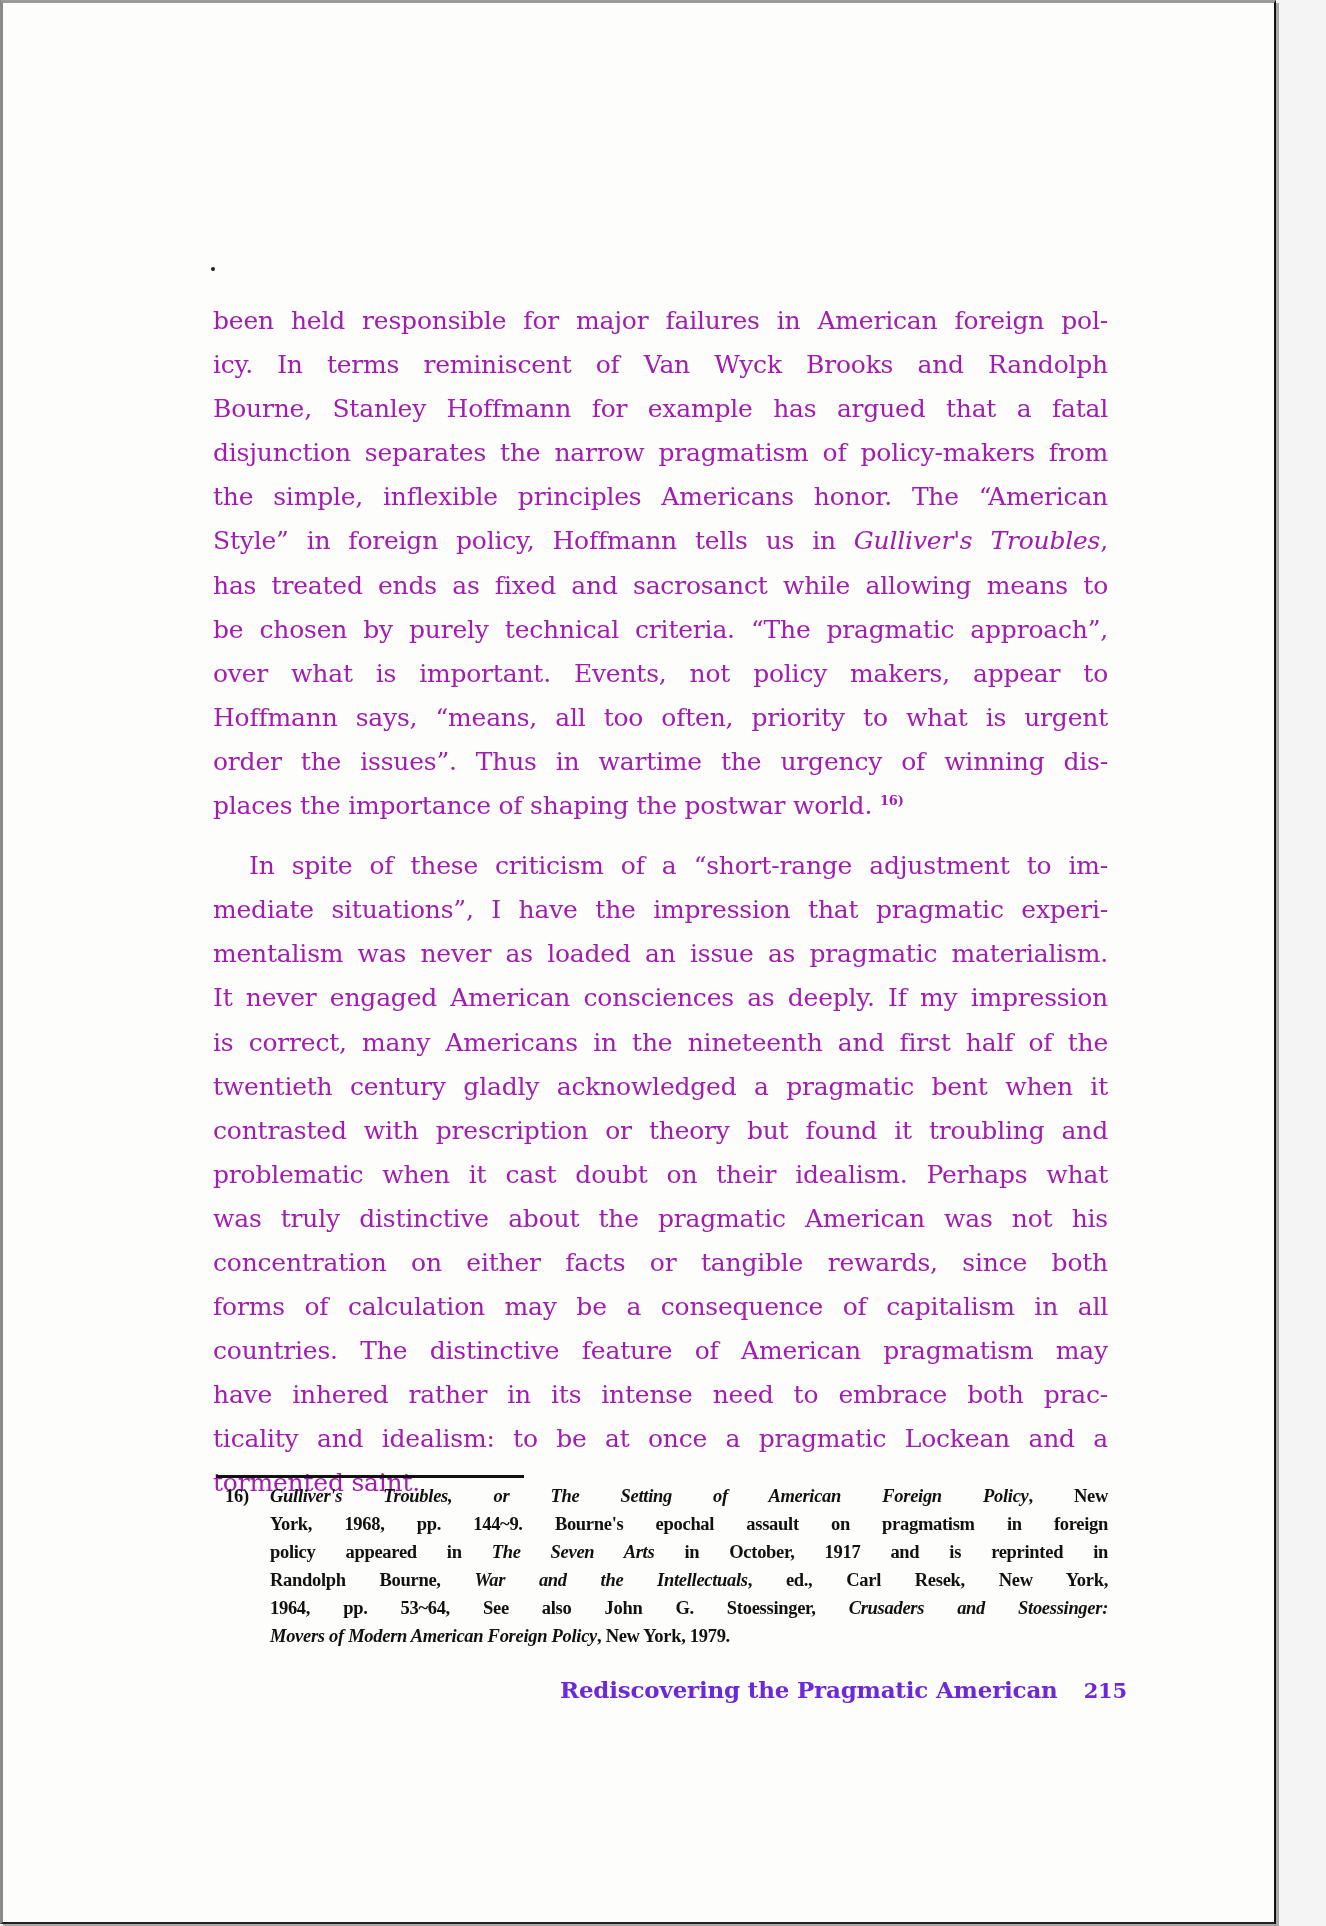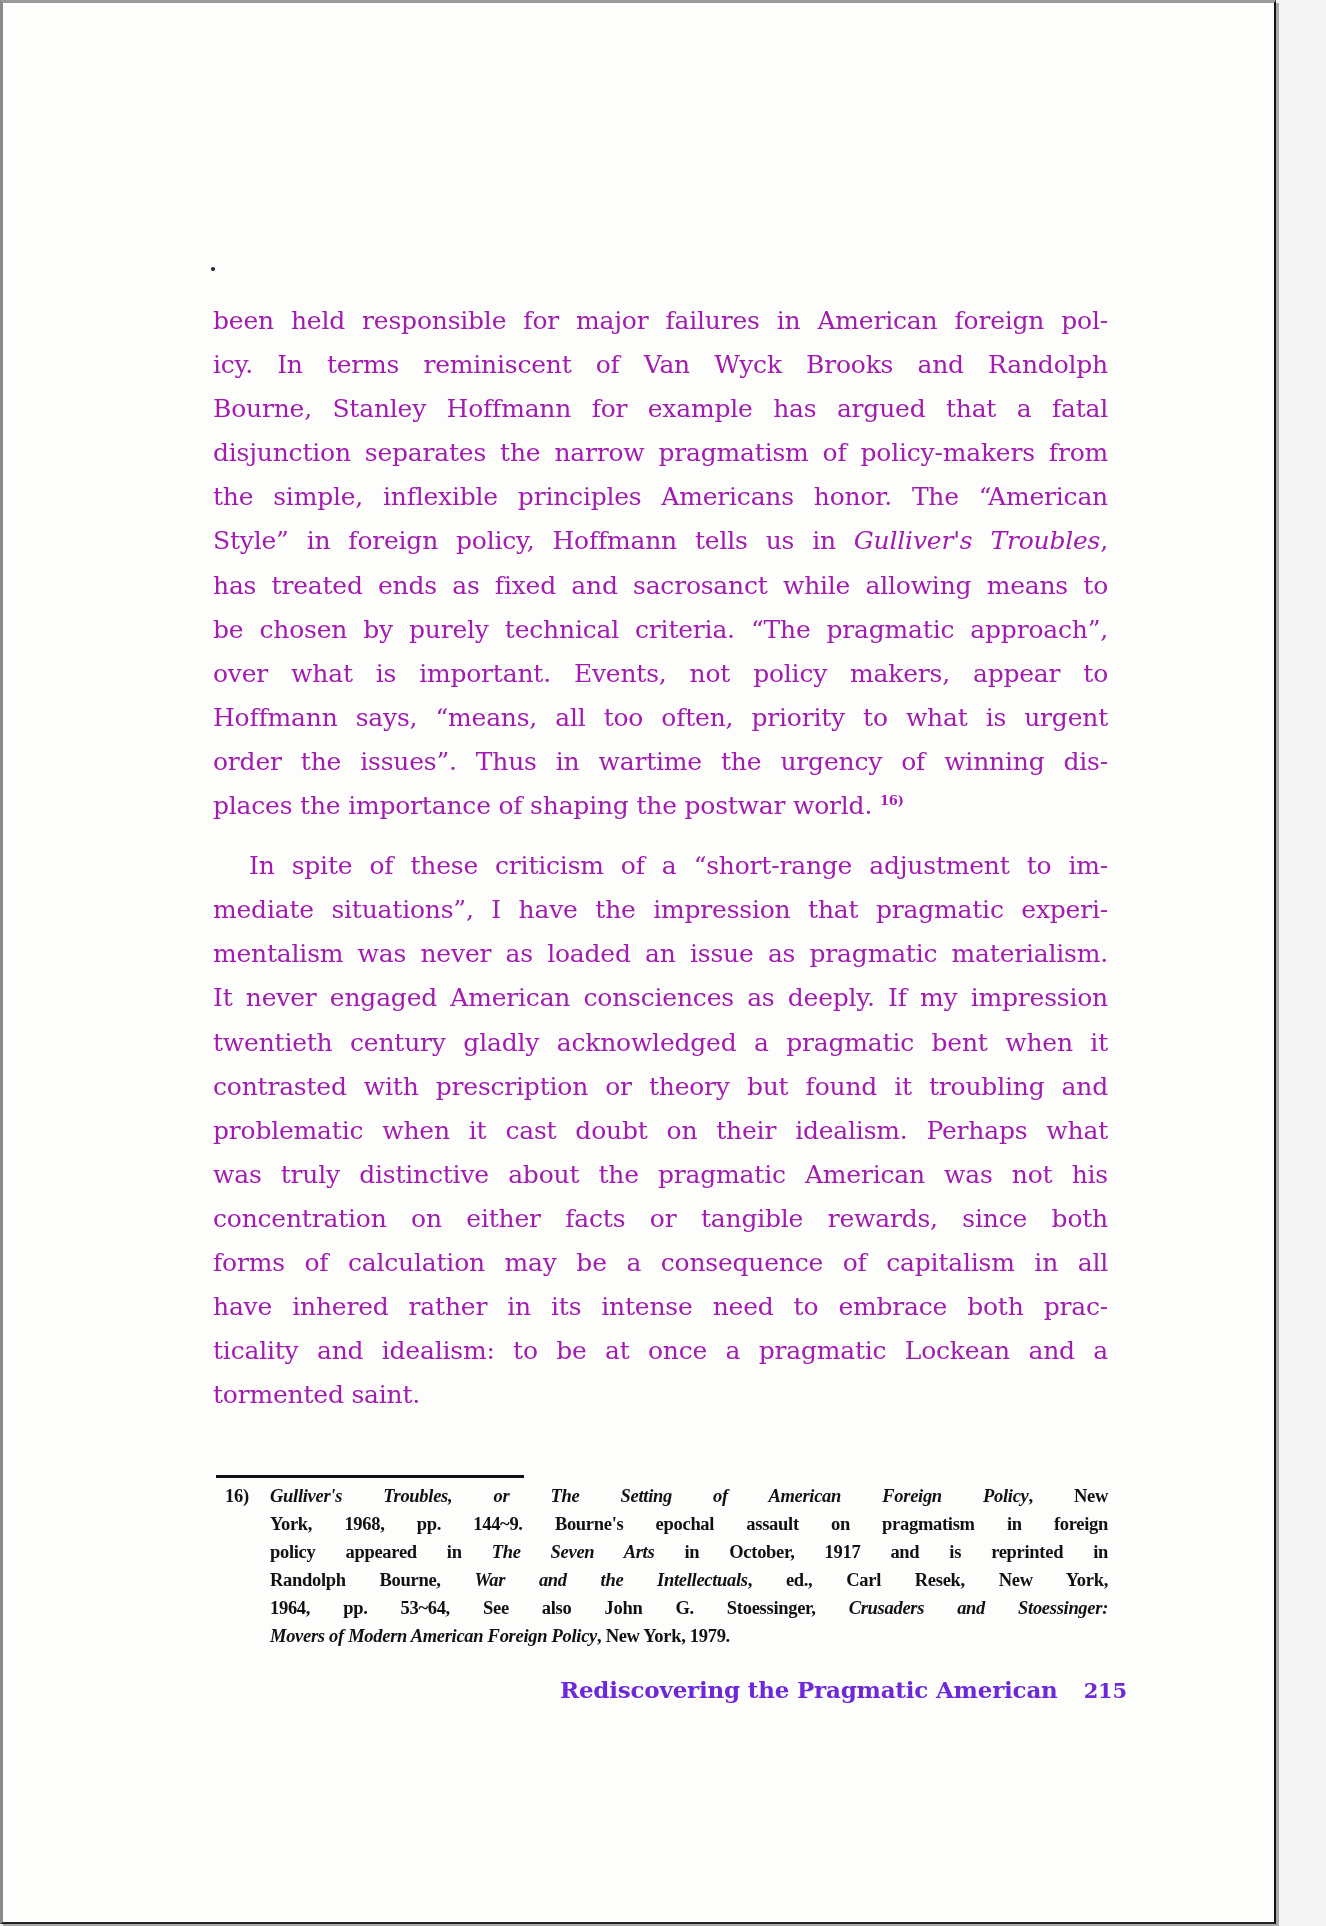--- a/index.html
+++ b/index.html
@@ -113,26 +113,28 @@
     <span class="line">has treated ends as fixed and sacrosanct while allowing means to</span>
     <span class="line">be chosen by purely technical criteria. “The pragmatic approach”,</span>
     <span class="line">over what is important. Events, not policy makers, appear to</span>
     <span class="line">Hoffmann says, “means, all too often, priority to what is urgent</span>
     <span class="line">order the issues”. Thus in wartime the urgency of winning dis-</span>
     <span class="line last"><span>places the importance of shaping the postwar world.</span> <sup class="fnref">16)</sup></span>
     <span class="line indent">In spite of these criticism of a “short-range adjustment to im-</span>
     <span class="line">mediate situations”, I have the impression that pragmatic experi-</span>
     <span class="line">mentalism was never as loaded an issue as pragmatic materialism.</span>
     <span class="line">It never engaged American consciences as deeply. If my impression</span>
+    <span class="line">is correct, many Americans in the nineteenth and first half of the</span>
     <span class="line">twentieth century gladly acknowledged a pragmatic bent when it</span>
     <span class="line">contrasted with prescription or theory but found it troubling and</span>
     <span class="line">problematic when it cast doubt on their idealism. Perhaps what</span>
     <span class="line">was truly distinctive about the pragmatic American was not his</span>
     <span class="line">concentration on either facts or tangible rewards, since both</span>
     <span class="line">forms of calculation may be a consequence of capitalism in all</span>
+    <span class="line">countries. The distinctive feature of American pragmatism may</span>
     <span class="line">have inhered rather in its intense need to embrace both prac-</span>
     <span class="line">ticality and idealism: to be at once a pragmatic Lockean and a</span>
     <span class="line last">tormented saint.</span>
   </div>
 
   <div class="fn-rule"></div>
 
   <div class="footnotes">
     <span class="fn-line first"><span class="fn-num">16)</span><i>Gulliver's Troubles, or The Setting of American Foreign Policy</i><span>, New</span></span>
     <span class="fn-line"><span>York, 1968, pp. 144~9. Bourne's epochal assault on pragmatism in foreign</span></span>

